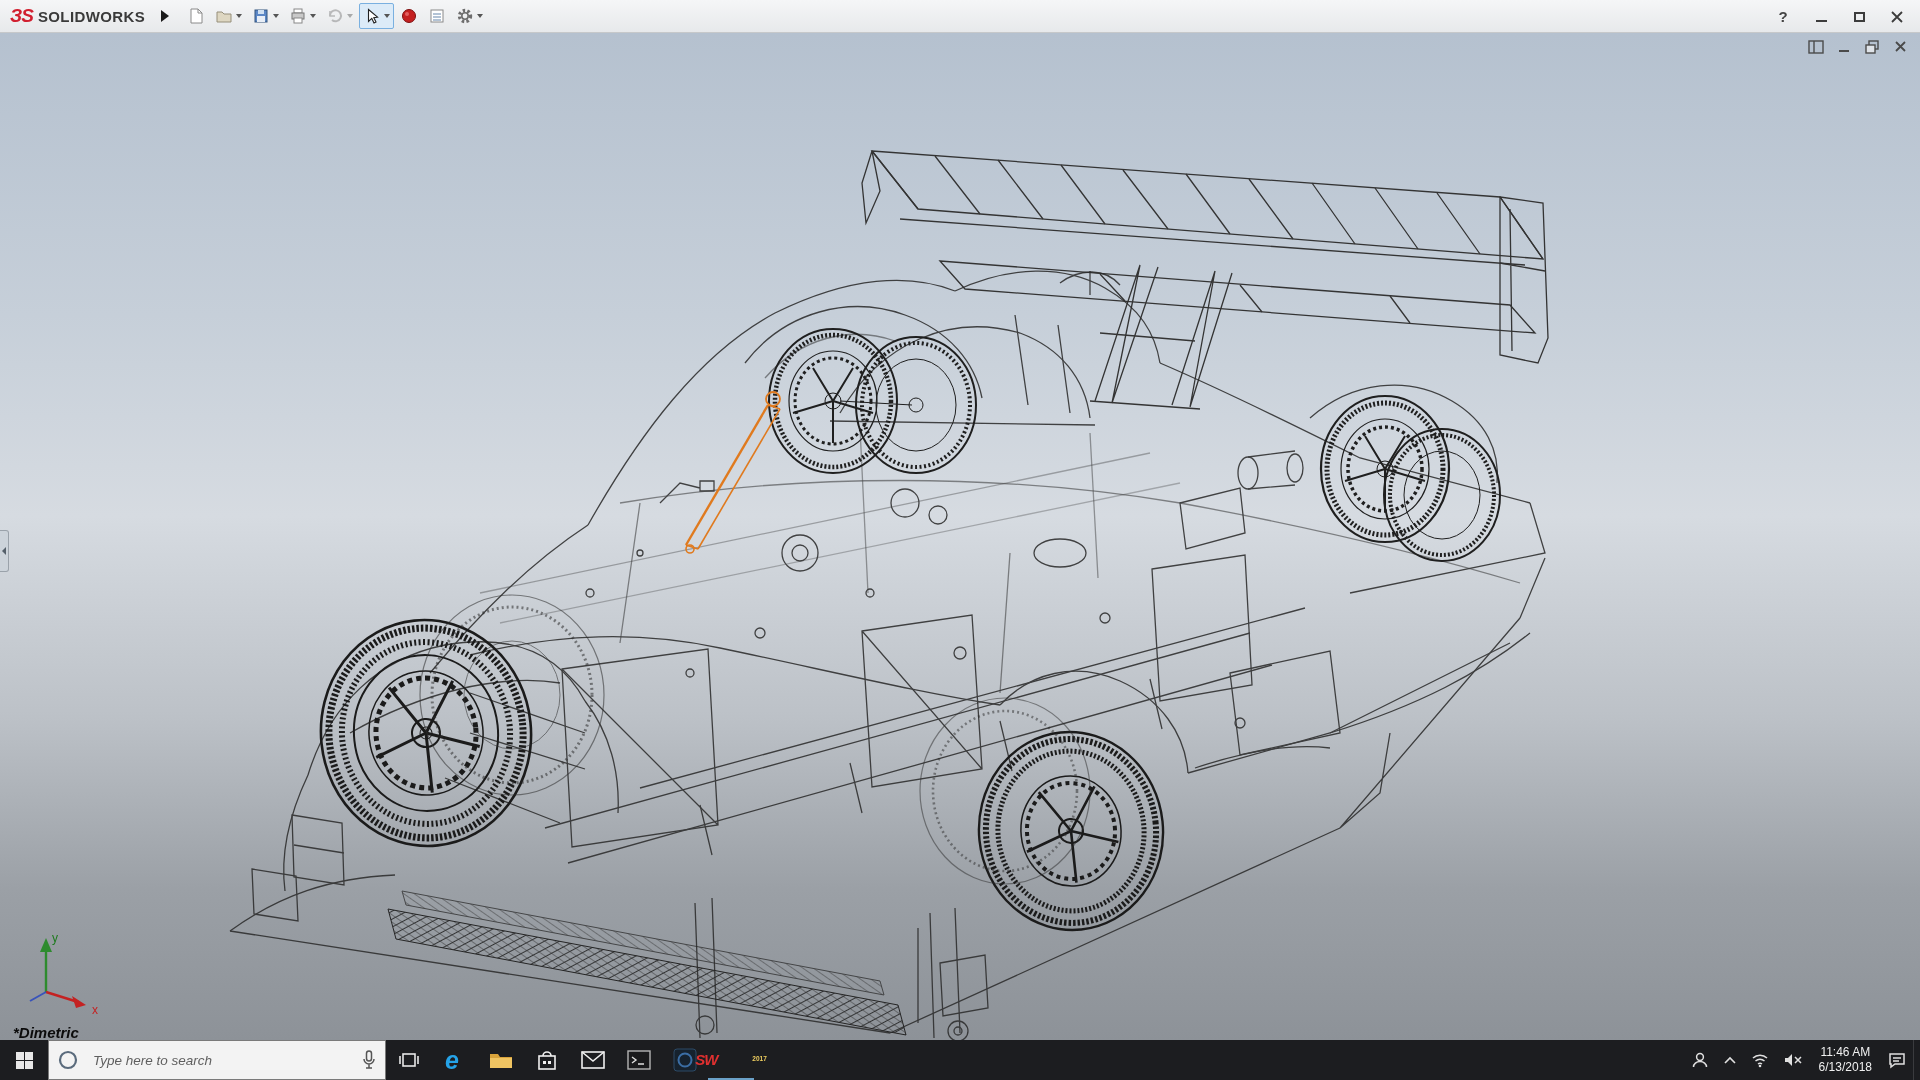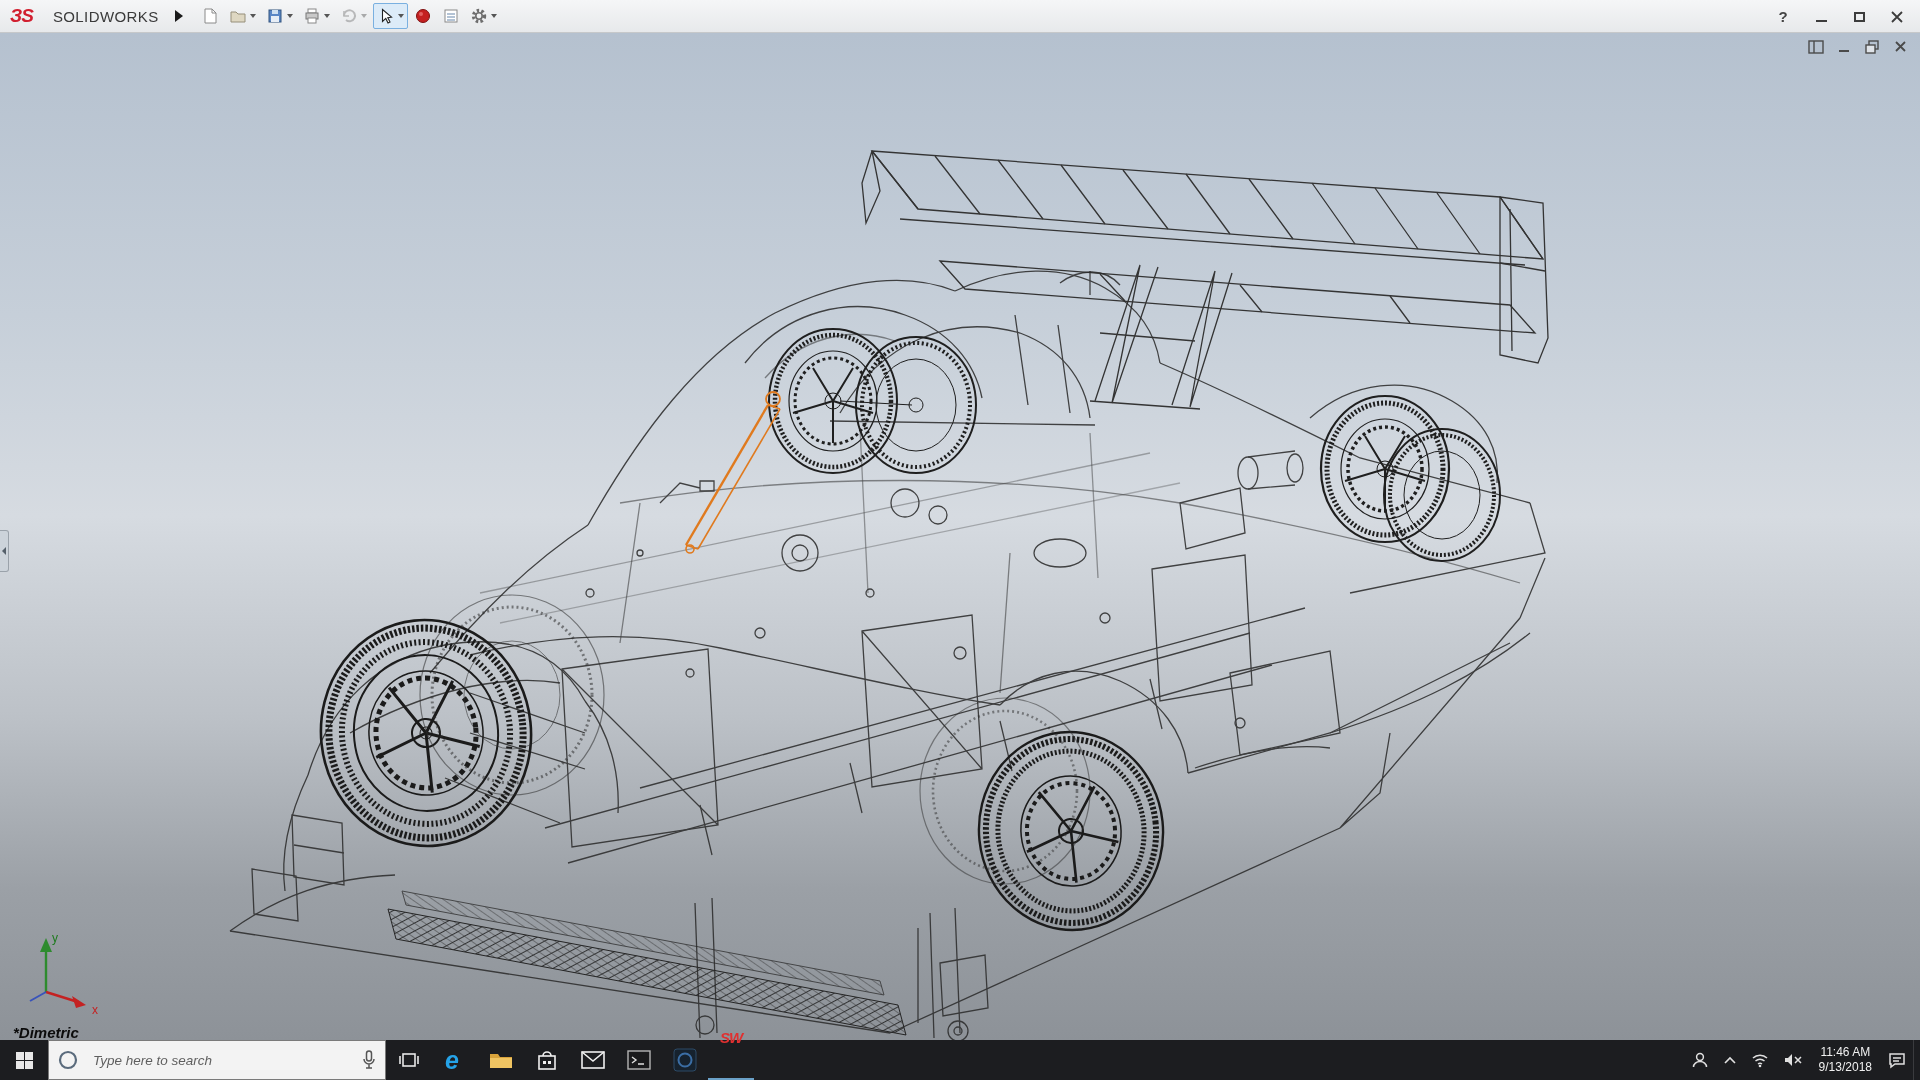--- a/index.html
+++ b/index.html
@@ -4,21 +4,21 @@
 <style>
   html,body{margin:0;padding:0;width:1920px;height:1080px;overflow:hidden;
     font-family:"Liberation Sans",sans-serif;background:#000;}
   *{box-sizing:border-box;}
 
   
   .titlebar{height:33px;display:flex;align-items:center;position:relative;
     background:linear-gradient(#f5f6f7,#e7e9eb);border-bottom:1px solid #c6c8ca;}
   .brand{display:flex;align-items:baseline;margin-left:10px;cursor:default;text-align:center;}
   .brand .mark{color:#d11f2f;font-weight:bold;font-style:italic;font-size:19px;letter-spacing:-1px;}
-  .brand .word{color:#3a3a3a;font-weight:normal;font-size:15px;letter-spacing:.4px;margin-left:20px;}
+  .brand .word{color:#3a3a3a;font-weight:bold;font-size:15px;letter-spacing:.4px;margin-left:5px;}
   .flyout{width:0;height:0;border-left:8px solid #1a1a1a;border-top:6px solid transparent;
     border-bottom:6px solid transparent;margin:0 14px 0 16px;}
   .tools{display:flex;align-items:center;gap:2px;}
   .tool{display:flex;align-items:center;padding:3px 3px;border:1px solid transparent;border-radius:2px;}
   .tool.active{border-color:#7ab0e0;background:#dcebf8;}
   .tool.disabled{opacity:.45;}
   .caret{width:0;height:0;border-top:4px solid #555;border-left:3.5px solid transparent;
     border-right:3.5px solid transparent;margin-left:3px;}
   .tb-right{position:absolute;right:6px;top:0;height:33px;display:flex;align-items:center;gap:4px;}
   .winbtn{width:34px;height:26px;display:flex;align-items:center;justify-content:center;border-radius:2px;}
@@ -40,21 +40,21 @@
   .collapse-tab .tri{width:0;height:0;border-right:4px solid #55606a;border-top:4px solid transparent;border-bottom:4px solid transparent;}
 
   
   .taskbar{height:40px;background:#1c1d20;display:flex;align-items:stretch;position:relative;}
   .tb-slot{width:46px;display:flex;align-items:center;justify-content:center;}
   .start{width:48px;}
   .searchbox{width:338px;background:#f3f3f3;border:1px solid #7a7a7a;display:flex;align-items:center;padding:0 8px;}
   .searchbox input{flex:1;border:none;outline:none;background:transparent;font-size:13.5px;color:#444;
     font-family:"Liberation Sans",sans-serif;margin-left:12px;font-style:italic;}
   .searchbox input::placeholder{color:#5f5f5f;opacity:1;}
-  .sw-tile{display:flex;flex-direction:column;align-items:center;justify-content:center;line-height:1;
+  .sw-tile{display:flex;flex-direction:row;align-items:center;justify-content:center;line-height:1;
     border-bottom:2px solid #6aa1c8;gap:35px;}
   .sw-tile .sw1{color:#e03030;font-weight:bold;font-size:15px;font-style:italic;letter-spacing:-1px;}
   .sw-tile .sw2{color:#f0d060;font-size:6.5px;font-weight:bold;margin-top:1px;}
   .tray{position:absolute;right:0;top:0;height:40px;display:flex;align-items:flex-start;}
   .tray-btn{height:40px;display:flex;align-items:center;justify-content:center;padding:0 7px;}
   .clock{display:flex;flex-direction:column;align-items:center;justify-content:center;color:#f0f0f0;
     font-size:12px;line-height:1.25;padding:0 9px;height:40px;}
   .show-desktop{width:7px;height:40px;border-left:1px solid #3a3b3e;}
 </style>
 </head>
@@ -462,21 +462,21 @@
       </svg>
     </div>
     <div class="tray-btn">
       <svg width="20" height="16">
         <path d="M2 6 H5 L9 2 V14 L5 10 H2 Z" fill="#e0e0e0"></path>
         <path d="M12 5 L18 11 M18 5 L12 11" stroke="#e0e0e0" stroke-width="1.5"></path>
       </svg>
     </div>
     <div class="clock">
       <div>11:46 AM</div>
-      <div>9/13/2018</div>
+      <div>6/13/2018</div>
     </div>
     <div class="tray-btn">
       <svg width="18" height="17">
         <path d="M2 2 H16 V12 H7 L3 15 V12 H2 Z" fill="none" stroke="#e0e0e0" stroke-width="1.5"></path>
         <path d="M5 6 H13 M5 9 H11" stroke="#e0e0e0" stroke-width="1.3"></path>
       </svg>
     </div>
     <div class="show-desktop"></div>
   </div>
 </div>

